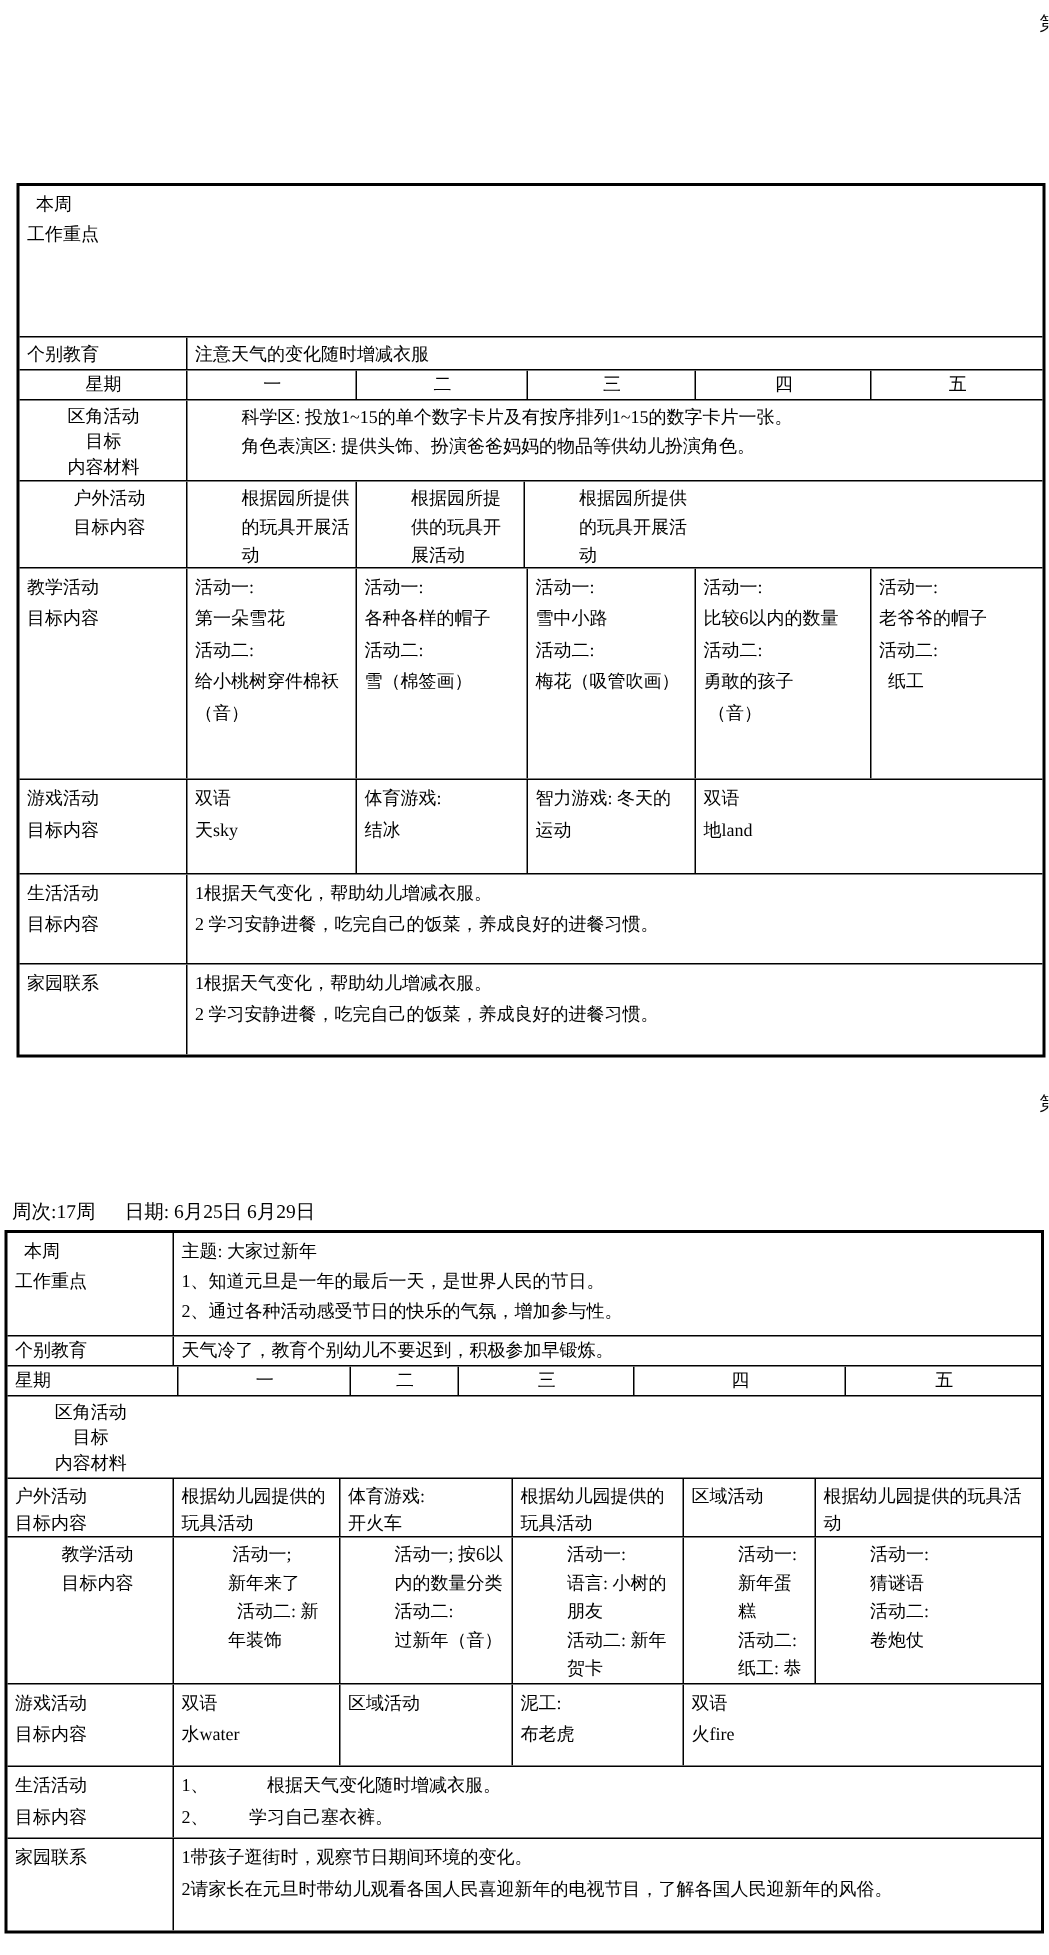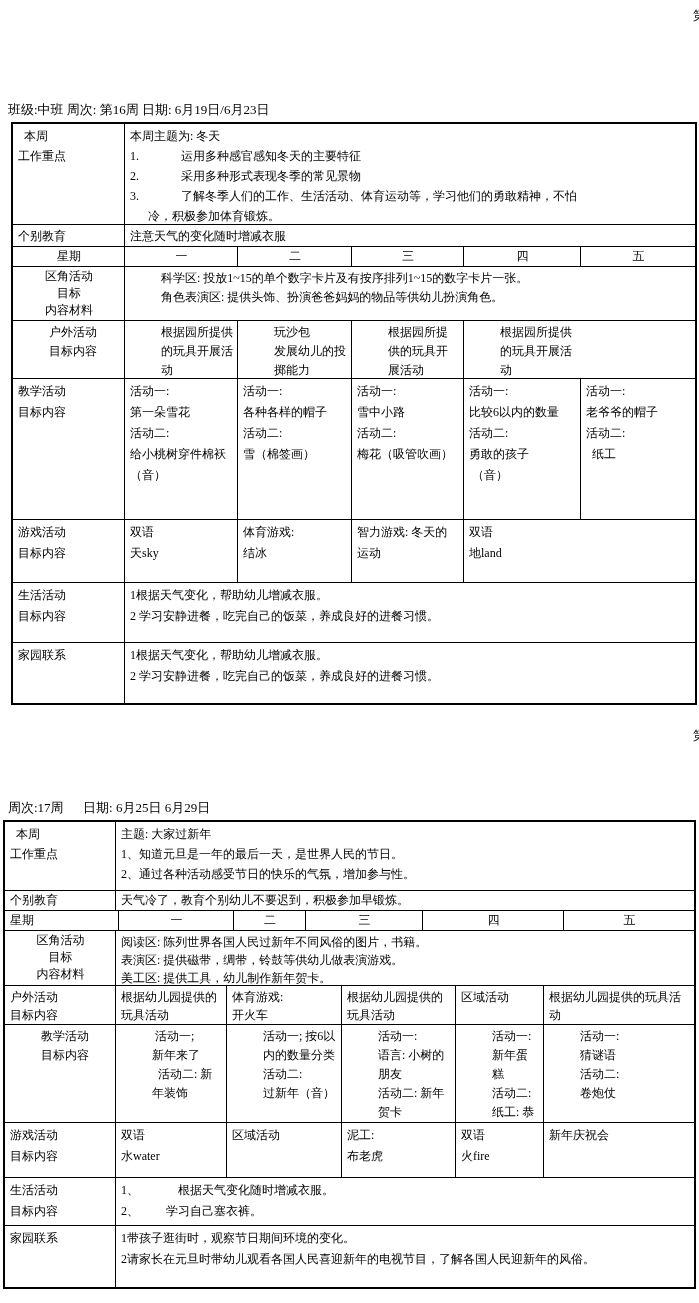--- a/index.html
+++ b/index.html
@@ -21,44 +21,38 @@
   }
   .row { display:flex; border-top:1px solid #000; overflow:hidden; box-sizing:border-box; }
   .row.first { border-top:none; }
   .cell {
     flex:0 0 auto; box-sizing:border-box; border-left:1px solid #000;
     padding:2px 4px 0 5px; white-space:pre-wrap; word-break:break-all;
     line-height:21px; overflow:hidden;
   }
   .cell.first { border-left:none; }
   .center { text-align:center; }
-  .lh17 { line-height:17px;font-family:Liberation Mono, monospace; }
+  .lh17 { line-height:17px; }
   .lh18 { line-height:18px; }
   .lh19 { line-height:19px;padding-left:36px; }
   .lh20 { line-height:20px; }
   .hdr { padding-top:1px; line-height:16px; }
 </style>
 </head>
 <body>
 
 <div class="page">
 
   <div class="doc-title" style="top:7px">第16周</div>
-  <div class="meta" style="top:101px">班级:中班 周次: 第16周 日期: 6月19日/6月23日</div>
 
   <div class="tbl" style="top:122px; left:11px; width:686px">
 
     <div class="row first" style="height:100px">
       <div class="cell first lh20" style="width:111px">  本周
 工作重点</div>
-      <div class="cell lh20" style="width:571px">本周主题为: 冬天
-1.              运用多种感官感知冬天的主要特征
-2.              采用多种形式表现冬季的常见景物
-3.              了解冬季人们的工作、生活活动、体育运动等，学习他们的勇敢精神，不怕
-      冷，积极参加体育锻炼。</div>
     </div>
 
     <div class="row" style="height:22px">
       <div class="cell first lh18" style="width:111px">个别教育</div>
       <div class="cell lh18" style="width:571px">注意天气的变化随时增减衣服</div>
     </div>
 
     <div class="row" style="height:20px">
       <div class="cell first hdr center" style="width:111px">星期</div>
       <div class="cell hdr center" style="width:113px">一</div>
@@ -73,22 +67,20 @@
 目标
 内容材料</div>
       <div class="cell lh19" style="width:571px">科学区: 投放1~15的单个数字卡片及有按序排列1~15的数字卡片一张。
 角色表演区: 提供头饰、扮演爸爸妈妈的物品等供幼儿扮演角色。</div>
     </div>
 
     <div class="row" style="height:58px">
       <div class="cell first lh19" style="width:111px">户外活动
 目标内容</div>
       <div class="cell lh19" style="width:113px">根据园所提供的玩具开展活动</div>
-      <div class="cell lh19" style="width:114px">玩沙包
-发展幼儿的投掷能力</div>
       <div class="cell lh19" style="width:112px">根据园所提供的玩具开展活动</div>
       <div class="cell lh19" style="width:115px">根据园所提供的玩具开展活动</div>
     </div>
 
     <div class="row" style="height:141px">
       <div class="cell first" style="width:111px">教学活动
 目标内容</div>
       <div class="cell" style="width:113px">活动一:
 第一朵雪花
 活动二:
@@ -163,23 +155,20 @@
       <div class="cell hdr center" style="width:72px">二</div>
       <div class="cell hdr center" style="width:117px">三</div>
       <div class="cell hdr center" style="width:141px">四</div>
       <div class="cell hdr center" style="width:131px">五</div>
     </div>
 
     <div class="row" style="height:55px">
       <div class="cell first lh17 center" style="width:110px">区角活动
 目标
 内容材料</div>
-      <div class="cell lh18" style="width:579px">阅读区: 陈列世界各国人民过新年不同风俗的图片，书籍。
-表演区: 提供磁带，绸带，铃鼓等供幼儿做表演游戏。
-美工区: 提供工具，幼儿制作新年贺卡。</div>
     </div>
 
     <div class="row" style="height:39px">
       <div class="cell first lh18" style="width:110px">户外活动
 目标内容</div>
       <div class="cell lh18" style="width:111px">根据幼儿园提供的玩具活动</div>
       <div class="cell lh18" style="width:115px">体育游戏:
 开火车</div>
       <div class="cell lh18" style="width:114px">根据幼儿园提供的玩具活动</div>
       <div class="cell lh18" style="width:88px">区域活动</div>
@@ -211,21 +200,20 @@
     <div class="row" style="height:55px">
       <div class="cell first" style="width:110px">游戏活动
 目标内容</div>
       <div class="cell" style="width:111px">双语
 水water</div>
       <div class="cell" style="width:115px">区域活动</div>
       <div class="cell" style="width:114px">泥工:
 布老虎</div>
       <div class="cell" style="width:88px">双语
 火fire</div>
-      <div class="cell" style="width:151px">新年庆祝会</div>
     </div>
 
     <div class="row" style="height:48px">
       <div class="cell first" style="width:110px">生活活动
 目标内容</div>
       <div class="cell" style="width:465px">1、             根据天气变化随时增减衣服。
 2、         学习自己塞衣裤。</div>
     </div>
 
     <div class="row" style="height:62px">

